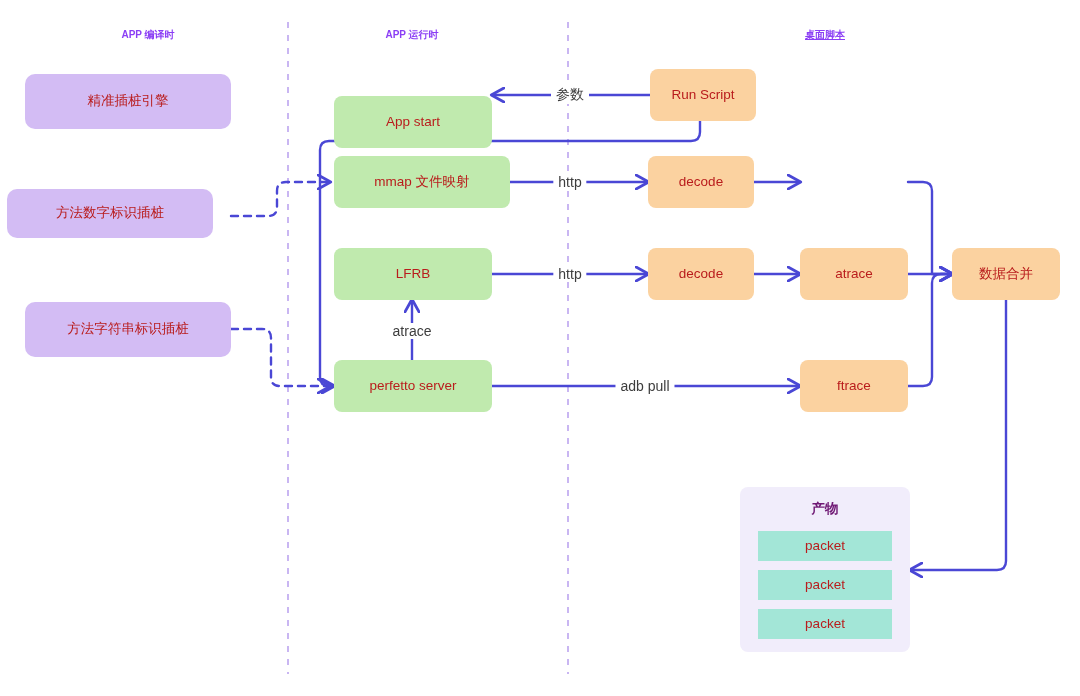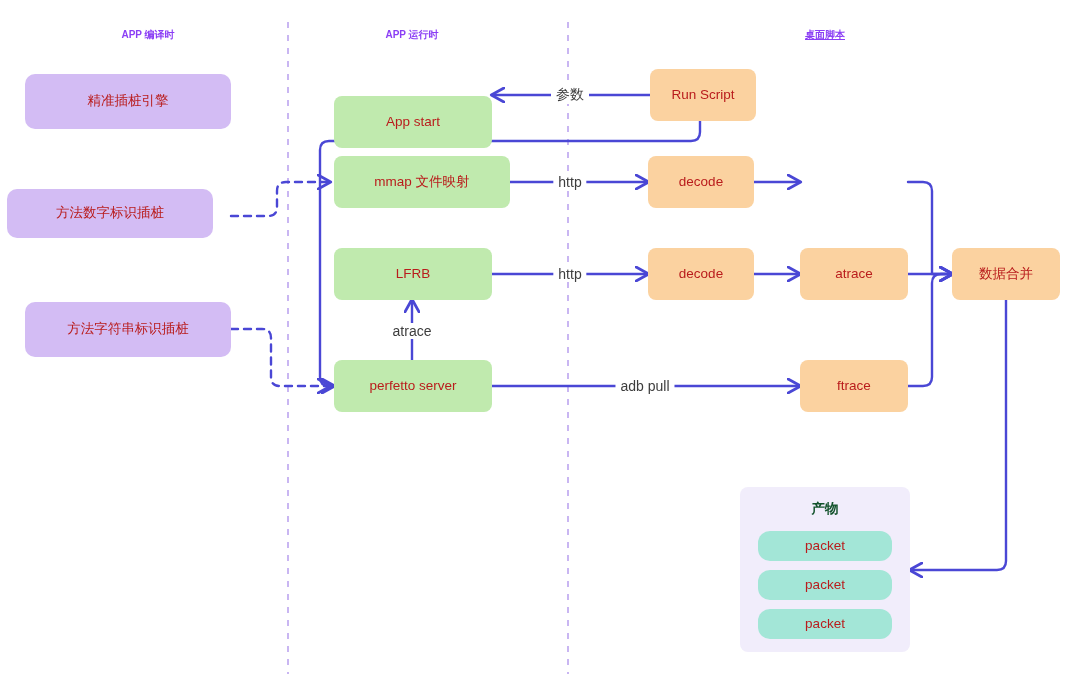--- a/index.html
+++ b/index.html
@@ -24,30 +24,30 @@
     border-radius:8px;
     display:flex;align-items:center;justify-content:center;
     font-size:13.5px;
     color:#b91c1c;
     text-align:center;
     line-height:1.25;
   }
   .node.purple{background:#D3BCF4;border-radius:10px;}
   .node.green{background:#C0EAAE;}
   .node.orange{background:#FBD2A0;}
-  .node.teal{background:#A3E6D7;border-radius:12px;}
+  .node.teal{background:#A3E6D7;border-radius:0;}
   .group-box{
     position:absolute;
     background:#F1EDFB;
     border-radius:8px;
     box-sizing:border-box;
   }
   .group-title{
     position:absolute;
-    font-size:13.5px;font-weight:bold;color:#14532d;
+    font-size:13.5px;font-weight:bold;color:#701a75;
     width:100%;text-align:center;
   }
   .edge-label{
     position:absolute;
     font-size:14px;
     color:#3d3d3d;
     background:#ffffff;
     padding:0 5px;
     white-space:nowrap;
     transform:translate(-50%,-50%);

